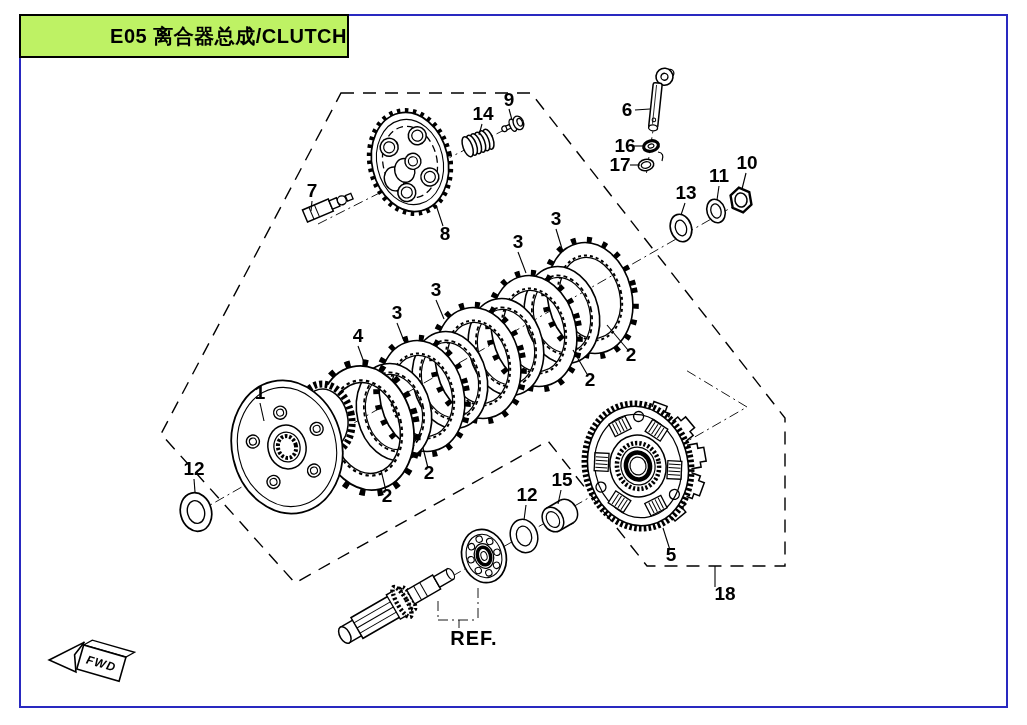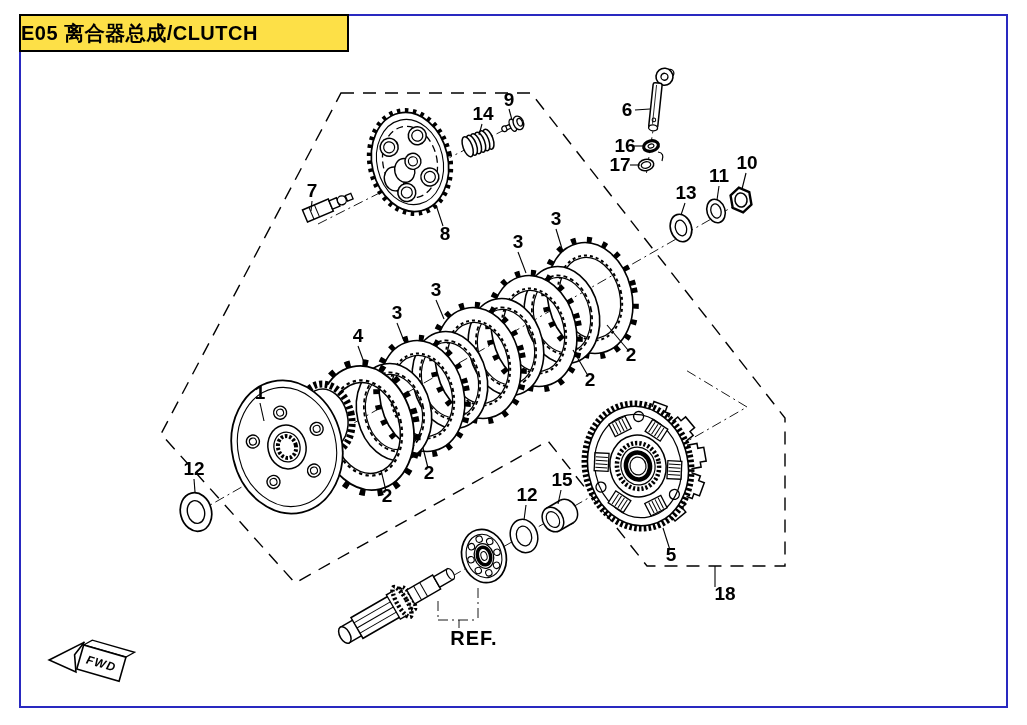--- a/index.html
+++ b/index.html
@@ -5,23 +5,23 @@
   html,body{margin:0;padding:0;background:#ffffff;}
   #page{
     position:relative;width:1027px;height:725px;background:#ffffff;
     font-family:"Liberation Sans", sans-serif;overflow:hidden;
   }
   #frame{
     position:absolute;left:19px;top:14px;width:989px;height:694px;
     border:2px solid #2929c0;box-sizing:border-box;
   }
   #title-box{
-    position:absolute;left:19px;top:14px;width:330px;height:38px;
-    border:2px solid #000;box-sizing:border-box;background:#fde047;
-    display:flex;align-items:center;justify-content:flex-start;
+    position:absolute;left:19px;top:14px;width:330px;height:44px;
+    border:2px solid #000;box-sizing:border-box;background:#bef264;
+    display:flex;align-items:center;justify-content:flex-end;
     font-weight:bold;font-size:20px;color:#000;letter-spacing:0.5px;
     white-space:nowrap;
   }
   svg{position:absolute;left:0;top:0;}
   .ink{stroke:#000;fill:none;}
   .wfill{fill:#fff;stroke:#000;}
   .callout{font-weight:bold;font-size:19px;fill:#000;text-anchor:middle;}
   .ref-label{font-weight:bold;font-size:20px;fill:#000;text-anchor:middle;letter-spacing:1px;}
   .fwd-text{font-weight:bold;font-style:italic;font-size:12px;fill:#000;text-anchor:middle;letter-spacing:1px;}
   .leader{stroke:#000;stroke-width:1.1;}

